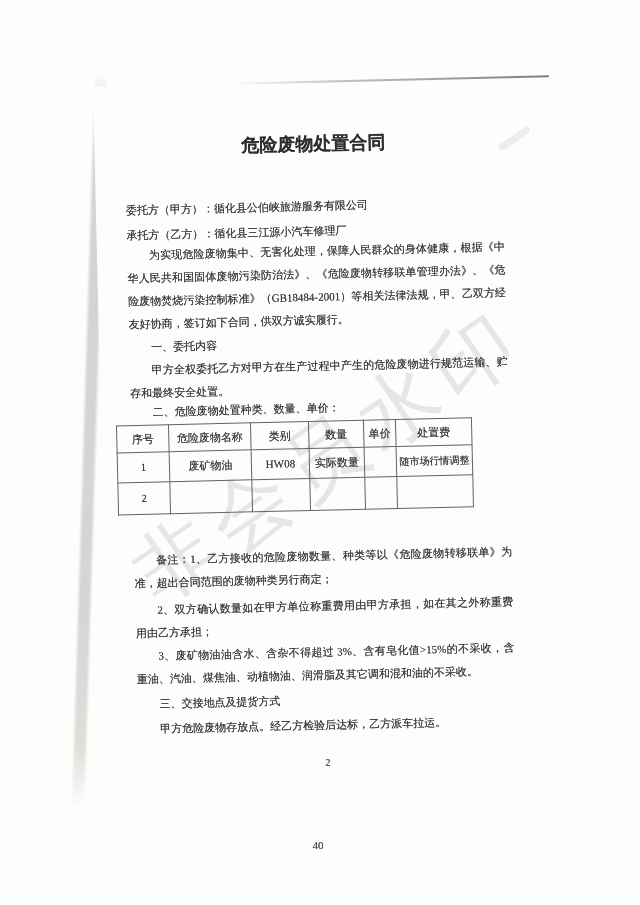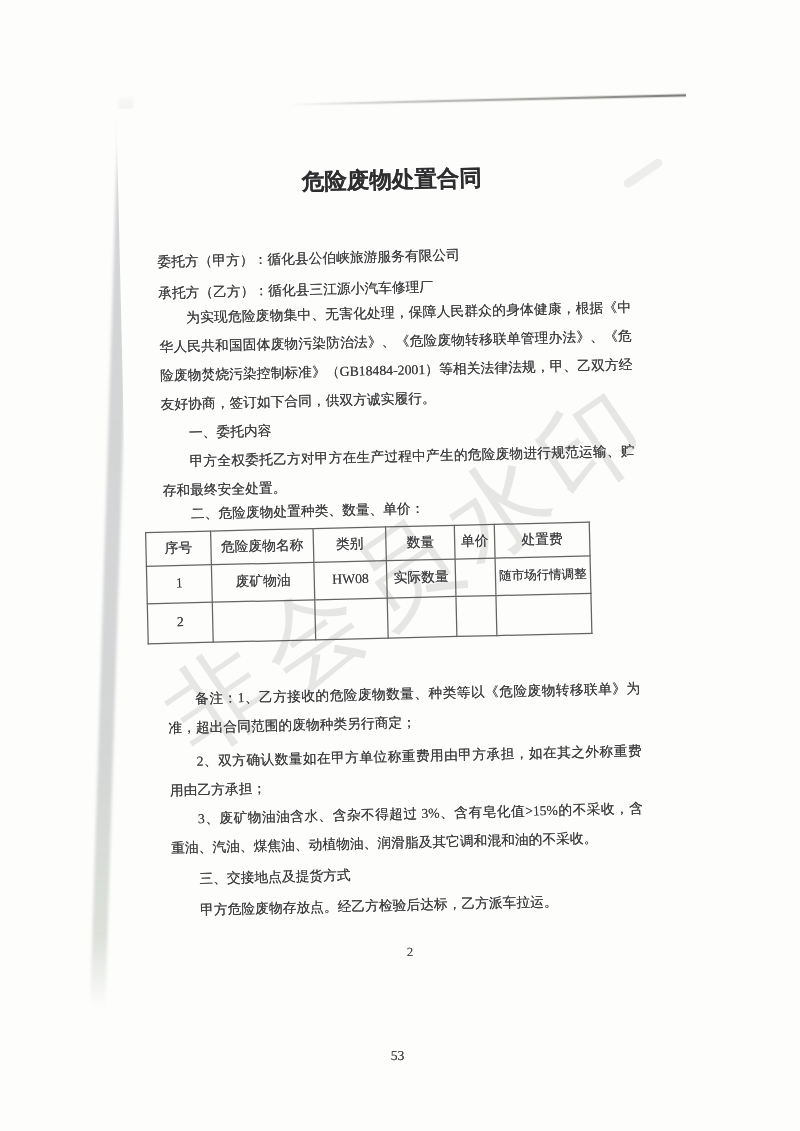--- a/index.html
+++ b/index.html
@@ -207,14 +207,14 @@
       <p class="indent note-2">2、双方确认数量如在甲方单位称重费用由甲方承担，如在其之外称重费用由乙方承担；</p>
       <p class="indent note-3">3、废矿物油油含水、含杂不得超过 3%、含有皂化值&gt;15%的不采收，含重油、汽油、煤焦油、动植物油、润滑脂及其它调和混和油的不采收。</p>
 
       <p class="heading h3">三、交接地点及提货方式</p>
       <p class="indent s3-body">甲方危险废物存放点。经乙方检验后达标，乙方派车拉运。</p>
 
       <p class="pagenum">2</p>
     </div>
   </div>
 
-  <div class="outer-pagenum">53</div>
+  <div class="outer-pagenum">40</div>
 </div>
 
 </body></html>

